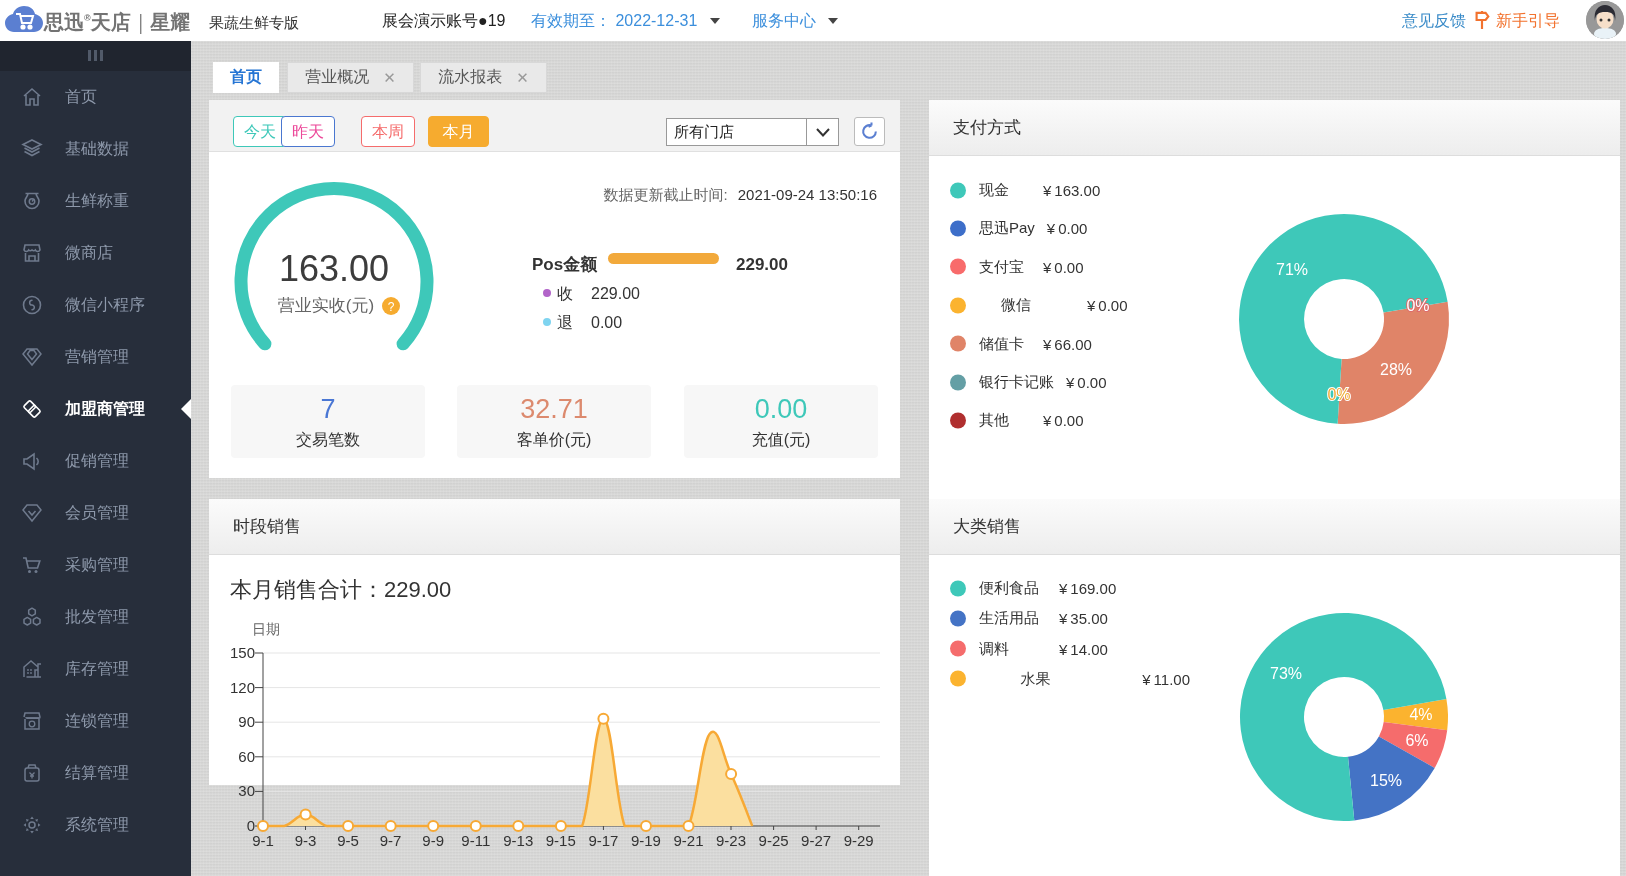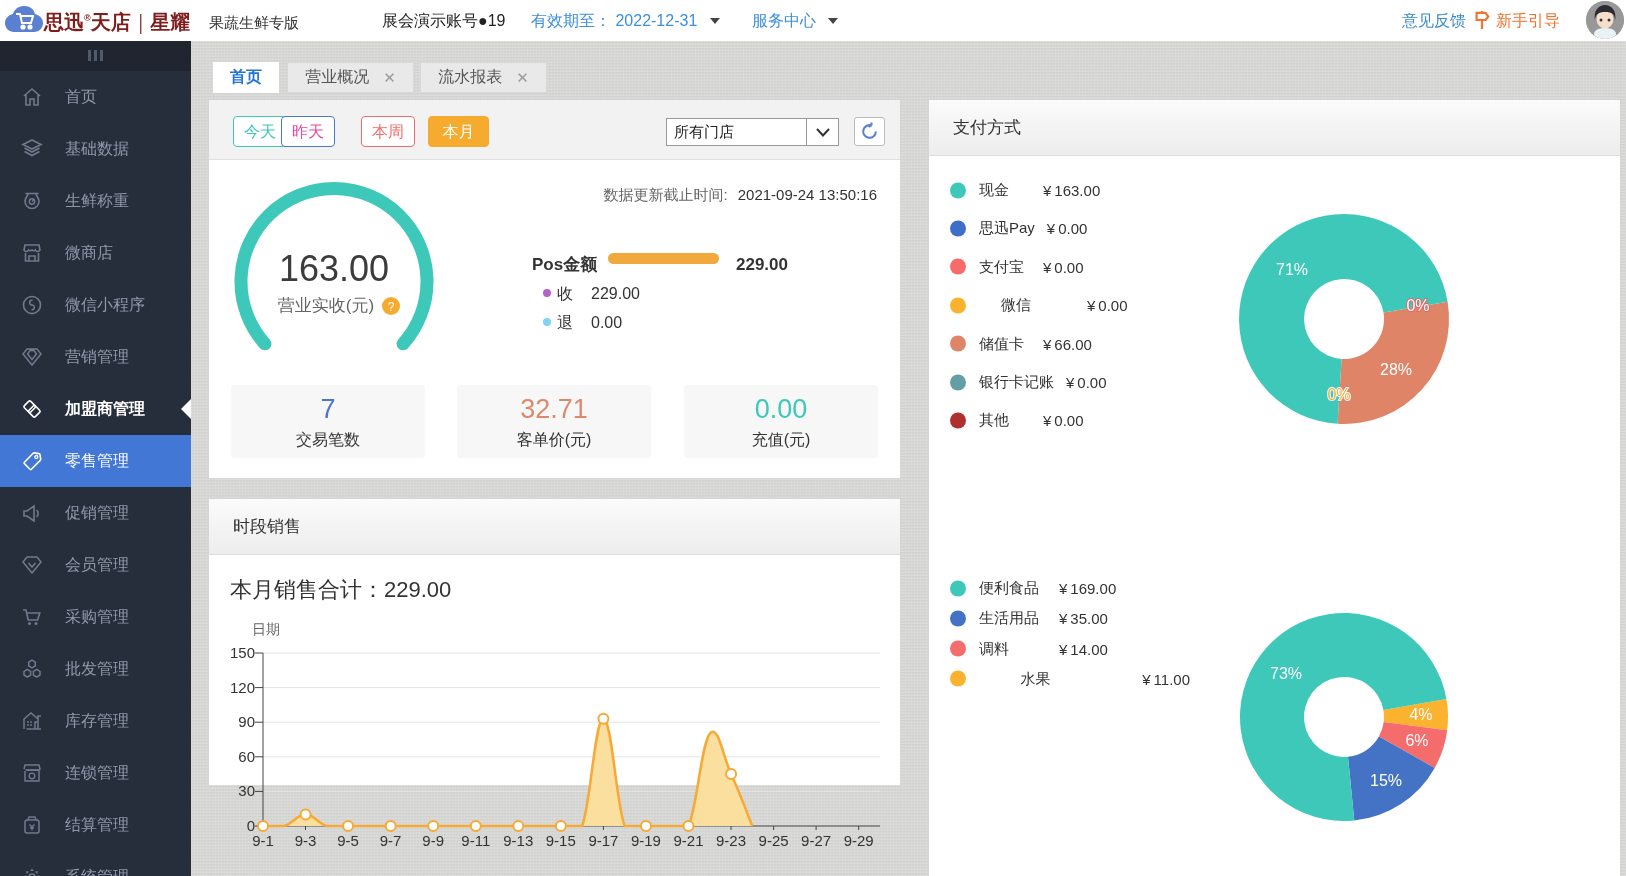--- a/index.html
+++ b/index.html
@@ -1,20 +1,20 @@
 <!DOCTYPE html>
 <html><head>
 <meta charset="utf-8">
 <style>
 * { margin:0; padding:0; box-sizing:border-box; }
 html,body { width:1626px; height:876px; overflow:hidden; font-family:"Liberation Sans",sans-serif; }
 body { position:relative; background:#d6d6d6; }
 .topbar { position:absolute; left:0; top:0; width:1626px; height:41px; background:#fff; z-index:5; }
 .logo { position:absolute; left:4px; top:2px; }
-.logotxt { position:absolute; left:44px; top:9px; font-size:20px; font-weight:bold; color:#7f1d1d; }
+.logotxt { position:absolute; left:44px; top:9px; font-size:20px; font-weight:bold; color:#737373; }
 .logotxt sup { font-size:9px; }
 .ptitle { position:absolute; left:209px; top:14px; font-size:15px; color:#333; }
 .acct { position:absolute; left:382px; top:11px; font-size:16px; color:#222; }
 .valid { position:absolute; left:531px; top:11px; font-size:16px; color:#3c8fdc; }
 .svc { position:absolute; left:752px; top:11px; font-size:16px; color:#3c8fdc; }
 .caret { display:inline-block; width:0; height:0; border-left:5px solid transparent; border-right:5px solid transparent; border-top:6px solid #444; vertical-align:middle; margin-left:8px; margin-bottom:2px; }
 .fb { position:absolute; left:1402px; top:11px; font-size:16px; color:#3a8bc8; }
 .guide { position:absolute; left:1496px; top:11px; font-size:16px; color:#f2722e; }
 .gicon { position:absolute; left:1473px; top:9px; }
 .avatar { position:absolute; left:1586px; top:1px; width:38px; height:38px; border-radius:50%; overflow:hidden; background:#969696; }
@@ -42,21 +42,21 @@
 .tabx { color:#999; margin-left:14px; font-size:15px; }
 
 .card { position:absolute; background:#fff; }
 #card1 { left:209px; top:100px; width:691px; height:378px; }
 #card2 { left:929px; top:100px; width:691px; height:444px; }
 #card3 { left:209px; top:499px; width:691px; height:286px; }
 #card4 { left:929px; top:499px; width:691px; height:377px; }
 .chead { height:56px; background:linear-gradient(#fbfbfb,#ededed); border-bottom:1px solid #ddd; line-height:56px; padding-left:24px; font-size:17px; color:#333; }
 
 
-.btnbar { height:60px; background:#f2f2f2; border-bottom:1px solid #e0e0e0; position:relative;padding-left:6px; }
+.btnbar { height:52px; background:#f2f2f2; border-bottom:1px solid #e0e0e0; position:relative;padding-left:6px; }
 .tbtn { position:absolute; top:16px; height:31px; border-radius:4px; font-size:16px; text-align:center; line-height:29px; background:#fff; }
 .upd { position:absolute; right:23px; top:86px; font-size:15px; color:#666; }
 .upd b { font-weight:normal; color:#333; margin-left:10px; }
 .statbox { position:absolute; top:285px; width:194px; height:73px; background:#f7f7f7; border-radius:4px; text-align:center; }
 .statbox .num { font-size:27px; margin-top:9px; }
 .statbox .lbl { font-size:16px; color:#333; margin-top:5px; }
 
 .legend { position:absolute; font-size:15px; color:#333; }
 .lrow { display:flex; align-items:center; }
 .ldot { width:16px; height:16px; border-radius:50%; margin-right:13px; flex:none; }
@@ -124,24 +124,20 @@
         </svg>微信小程序</div>
       <div class="mitem"><svg class="mic" viewBox="0 0 24 24">
           <path d="M7 4 H17 L21 9 L12 20 L3 9 Z M7.5 9 L12 14.5 L16.5 9 L14 5.5 L10 5.5 Z" fill="none" stroke="#6f7a8d" stroke-width="1.5"></path>
         </svg>营销管理</div>
       <div class="mitem bold"><svg class="mic" viewBox="0 0 24 24">
           <g fill="none" stroke="#ffffff" stroke-width="1.6" stroke-linejoin="round">
             <rect x="5.2" y="5.2" width="9" height="9" rx="1.5" transform="rotate(45 9.7 9.7)"></rect>
             <rect x="9.8" y="9.8" width="9" height="9" rx="1.5" transform="rotate(45 14.3 14.3)"></rect>
           </g>
         </svg>加盟商管理<span class="warrow"></span></div>
-      <div class="mitem on"><svg class="mic" viewBox="0 0 24 24">
-          <path d="M13.2 4.3 Q13.8 3.7 14.5 3.9 L19 4.6 Q19.9 4.7 20 5.6 L20.7 10.1 Q20.8 10.8 20.2 11.4 L11.4 20.2 Q10.7 20.9 10 20.2 L4.4 14.6 Q3.7 13.9 4.4 13.2 Z" fill="none" stroke="#ffffff" stroke-width="1.6"></path>
-          <circle cx="16.3" cy="8" r="1.5" fill="none" stroke="#ffffff" stroke-width="1.3"></circle>
-        </svg>零售管理</div>
       <div class="mitem"><svg class="mic" viewBox="0 0 24 24">
           <path d="M4 10 V15 H7 L14 20 V5 L7 10 Z M16.5 9 A4.5 4.5 0 0 1 16.5 16" fill="none" stroke="#6f7a8d" stroke-width="1.6"></path>
         </svg>促销管理</div>
       <div class="mitem"><svg class="mic" viewBox="0 0 24 24">
           <path d="M7 4 H17 L21 9 L12 20 L3 9 Z M8.5 10 L12 14 L15.5 10" fill="none" stroke="#6f7a8d" stroke-width="1.5"></path>
         </svg>会员管理</div>
       <div class="mitem"><svg class="mic" viewBox="0 0 24 24">
           <path d="M3 5 H6 L8.2 15 H17.5 L19.8 8 H7" fill="none" stroke="#6f7a8d" stroke-width="1.6"></path>
           <circle cx="9.5" cy="18.5" r="1.5" fill="#6f7a8d"></circle>
           <circle cx="16" cy="18.5" r="1.5" fill="#6f7a8d"></circle>
@@ -355,20 +351,21 @@
         <text x="479.5" y="347">9-21</text>
         <text x="522.0" y="347">9-23</text>
         <text x="564.6" y="347">9-25</text>
         <text x="607.1" y="347">9-27</text>
         <text x="649.7" y="347">9-29</text>
       </g>
   </svg>
 </div>
 
 <div class="card" id="card4">
+  <div class="chead">大类销售</div>
   <div class="legend" id="leg2" style="position: absolute; left: 21px; top: 0px;">
       <div class="lrow" style="position:absolute;left:0;top:89px;transform:translateY(-50%);width:240px;">
         <span class="ldot" style="background:#3ec8b9"></span>
         <span class="lname" style="min-width:68px">便利食品</span>
         <span>¥ 169.00</span>
       </div>
       <div class="lrow" style="position:absolute;left:0;top:119.3px;transform:translateY(-50%);width:240px;">
         <span class="ldot" style="background:#4473c5"></span>
         <span class="lname" style="min-width:68px">生活用品</span>
         <span>¥ 35.00</span>

